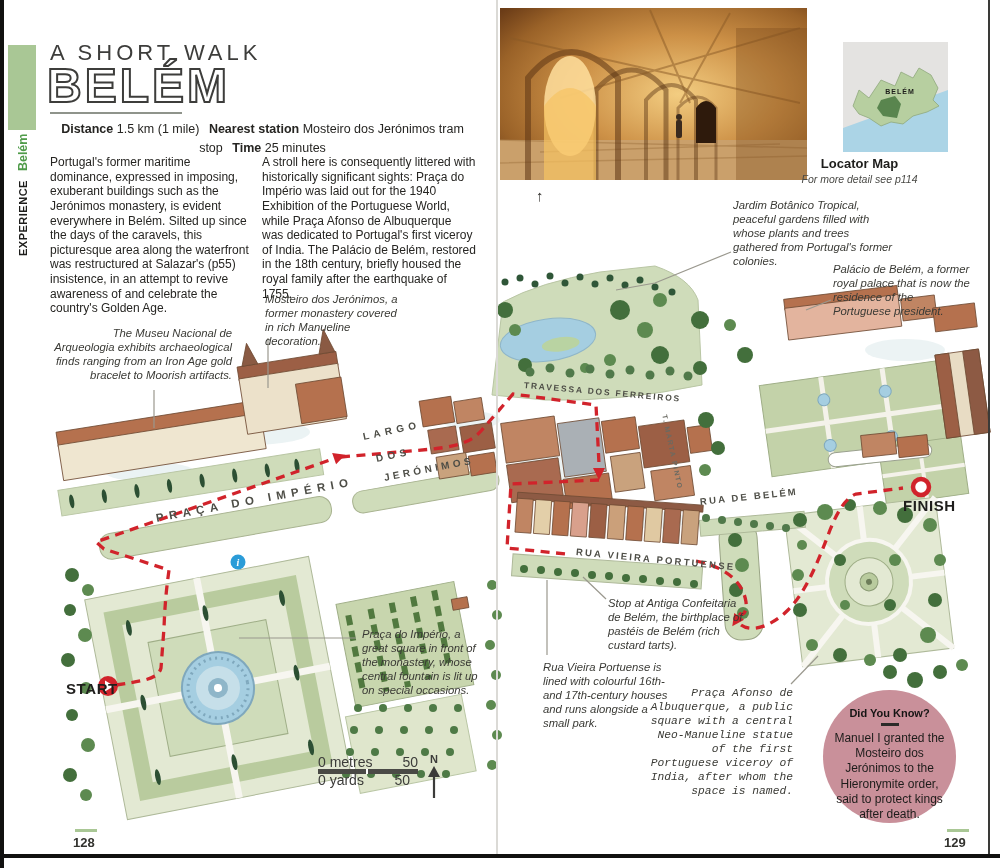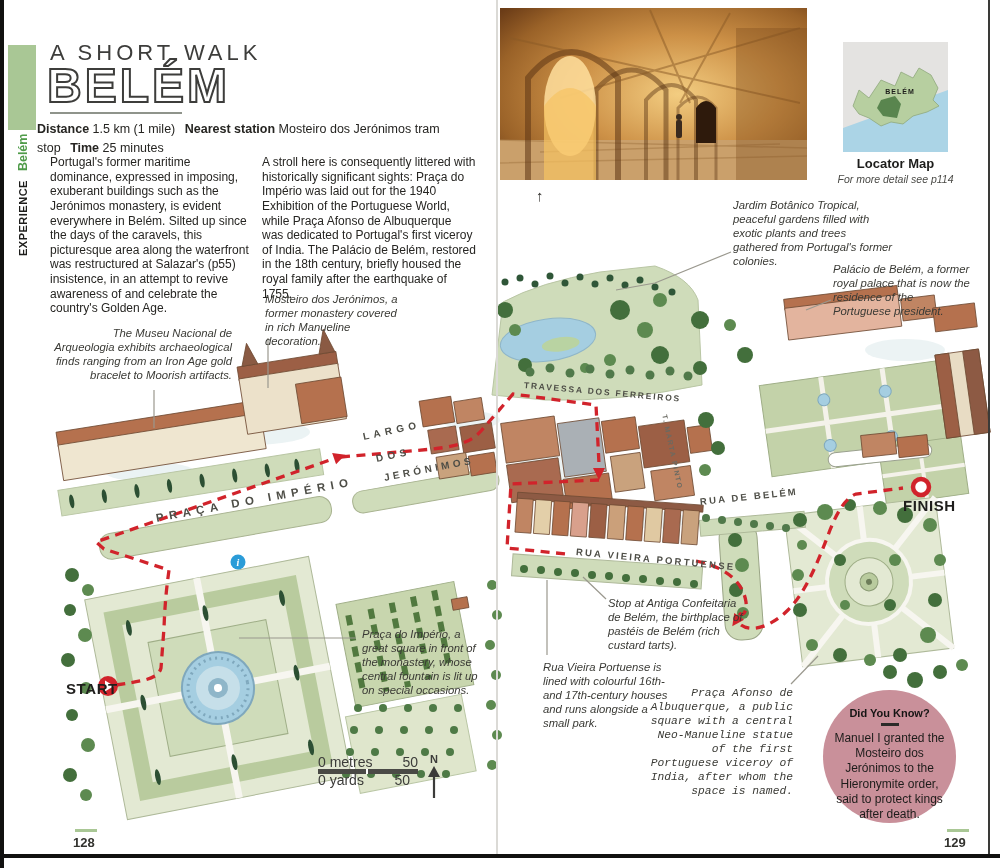--- a/index.html
+++ b/index.html
@@ -380,21 +380,21 @@
 
   <div class="abs side-green" style="left:8px;top:45px;width:28px;height:85px;"></div>
   <div class="abs side-text" style="left:13px;top:256px;">
     <span class="side-section">EXPERIENCE</span><span class="side-chapter">Belém</span>
   </div>
 
   <div class="abs kicker" style="left:50px;top:40px;">A SHORT WALK</div>
   <div class="abs big-title" style="left:47px;top:62px;">BELÉM</div>
   <div class="abs rule" style="left:50px;top:112px;width:132px;"></div>
 
-  <div class="abs info" style="left:37px;top:120px;width:425px;">
+  <div class="abs info" style="left:50px;top:120px;width:425px;text-align:center;">
     <b>Distance</b>
     <span>1.5 km (1 mile)</span>
     <b style="margin-left:6px;">Nearest station</b>
     <span>Mosteiro dos Jerónimos tram stop</span>
     <b style="margin-left:6px;">Time</b>
     <span>25 minutes</span>
   </div>
 
   <div class="abs bodycol" style="left:50px;top:155px;width:204px;">Portugal's former maritime dominance, expressed in imposing, exuberant buildings such as the Jerónimos monastery, is evident everywhere in Belém. Silted up since the days of the caravels, this picturesque area along the waterfront was restructured at Salazar's (p55) insistence, in an attempt to revive awareness of and celebrate the country's Golden Age.</div>
   <div class="abs bodycol" style="left:262px;top:155px;width:214px;">A stroll here is consequently littered with historically significant sights: Praça do Império was laid out for the 1940 Exhibition of the Portuguese World, while Praça Afonso de Albuquerque was dedicated to Portugal's first viceroy of India. The Palácio de Belém, restored in the 18th century, briefly housed the royal family after the earthquake of 1755.</div>
@@ -432,40 +432,40 @@
 
   <div class="abs" style="left:843px;top:42px;width:105px;height:110px;">
     <svg width="105" height="110" viewBox="0 0 105 110">
       <rect width="105" height="110" fill="#e4e3e1"></rect>
       <polygon points="0,86 105,48 105,110 0,110" fill="#abd4e6"></polygon>
       <polygon points="10,64 16,48 26,56 38,38 52,44 58,30 70,36 76,26 88,33 95,46 90,58 96,64 84,70 70,74 60,82 48,80 38,84 26,76 16,72" fill="#b7cfa0" stroke="#8fa87c" stroke-width="0.8"></polygon>
       <polygon points="38,58 52,54 58,62 54,76 40,74 34,66" fill="#59854e"></polygon>
       <text x="57" y="52" text-anchor="middle" font-size="7" font-weight="bold" letter-spacing="1" fill="#1d1d1b" font-family="Liberation Sans, sans-serif">BELÉM</text>
     </svg>
   </div>
-  <div class="abs" style="left:828px;top:156px;width:135px;">
+  <div class="abs" style="left:792px;top:156px;width:135px;">
     <div class="loc-title">Locator Map</div>
     <div class="loc-sub">For more detail see p114</div>
   </div>
 
   <div class="street" style="left:156px;top:512px;font-size:11.5px;letter-spacing:5.5px;transform:rotate(-10.5deg);transform-origin:left center;">PRAÇA DO IMPÉRIO</div>
   <div class="street" style="left:363px;top:431px;font-size:10px;letter-spacing:4.5px;transform:rotate(-12deg);transform-origin:left center;">LARGO</div>
   <div class="street" style="left:376px;top:453px;font-size:10px;letter-spacing:4.5px;transform:rotate(-12deg);transform-origin:left center;">DOS</div>
   <div class="street" style="left:384px;top:472px;font-size:10px;letter-spacing:3.5px;transform:rotate(-11deg);transform-origin:left center;">JERÓNIMOS</div>
   <div class="street" style="left:524px;top:380px;font-size:8.5px;letter-spacing:1.8px;transform:rotate(5deg);transform-origin:left center;">TRAVESSA DOS FERREIROS</div>
   <div class="street" style="left:668px;top:414px;font-size:7px;letter-spacing:1.5px;color:#6a6a62;transform:rotate(78deg);transform-origin:left top;">T. MARTA PINTO</div>
   <div class="street" style="left:700px;top:496px;font-size:9.5px;letter-spacing:2.2px;transform:rotate(-6deg);transform-origin:left center;">RUA DE BELÉM</div>
   <div class="street" style="left:576px;top:546px;font-size:9.5px;letter-spacing:2.2px;transform:rotate(5.5deg);transform-origin:left center;">RUA VIEIRA PORTUENSE</div>
 
   <div class="marker-label" style="left:66px;top:680px;">START</div>
   <div class="marker-label" style="left:903px;top:497px;">FINISH</div>
 
   <div class="ann" style="left:54px;top:326px;width:178px;text-align:right;">The Museu Nacional de Arqueologia exhibits archaeological finds ranging from an Iron Age gold bracelet to Moorish artifacts.</div>
   <div class="ann" style="left:265px;top:292px;width:135px;">Mosteiro dos Jerónimos, a former monastery covered in rich Manueline decoration.</div>
-  <div class="ann" style="left:733px;top:198px;width:160px;">Jardim Botânico Tropical, peaceful gardens filled with exotic plants and trees gathered from Portugal's former colonies.</div>
+  <div class="ann" style="left:733px;top:198px;width:160px;">Jardim Botânico Tropical, peaceful gardens filled with whose plants and trees gathered from Portugal's former colonies.</div>
   <div class="ann" style="left:833px;top:262px;width:140px;">Palácio de Belém, a former royal palace that is now the residence of the Portuguese president.</div>
   <div class="ann" style="left:608px;top:596px;width:142px;">Stop at Antiga Confeitaria de Belém, the birthplace of pastéis de Belém (rich custard tarts).</div>
   <div class="ann" style="left:362px;top:627px;width:124px;">Praça do Império, a great square in front of the monastery, whose central fountain is lit up on special occasions.</div>
   <div class="ann" style="left:543px;top:660px;width:128px;">Rua Vieira Portuense is lined with colourful 16th- and 17th-century houses and runs alongside a small park.</div>
   <div class="ann" style="left:638px;top:686px;width:155px;text-align:right;font-family:Liberation Mono, monospace;">Praça Afonso de Albuquerque, a public square with a central Neo-Manueline statue of the first Portuguese viceroy of India, after whom the space is named.</div>
 
   <div class="scale">
     <div class="row">
       <span>0 metres</span>
       <span>50</span>

